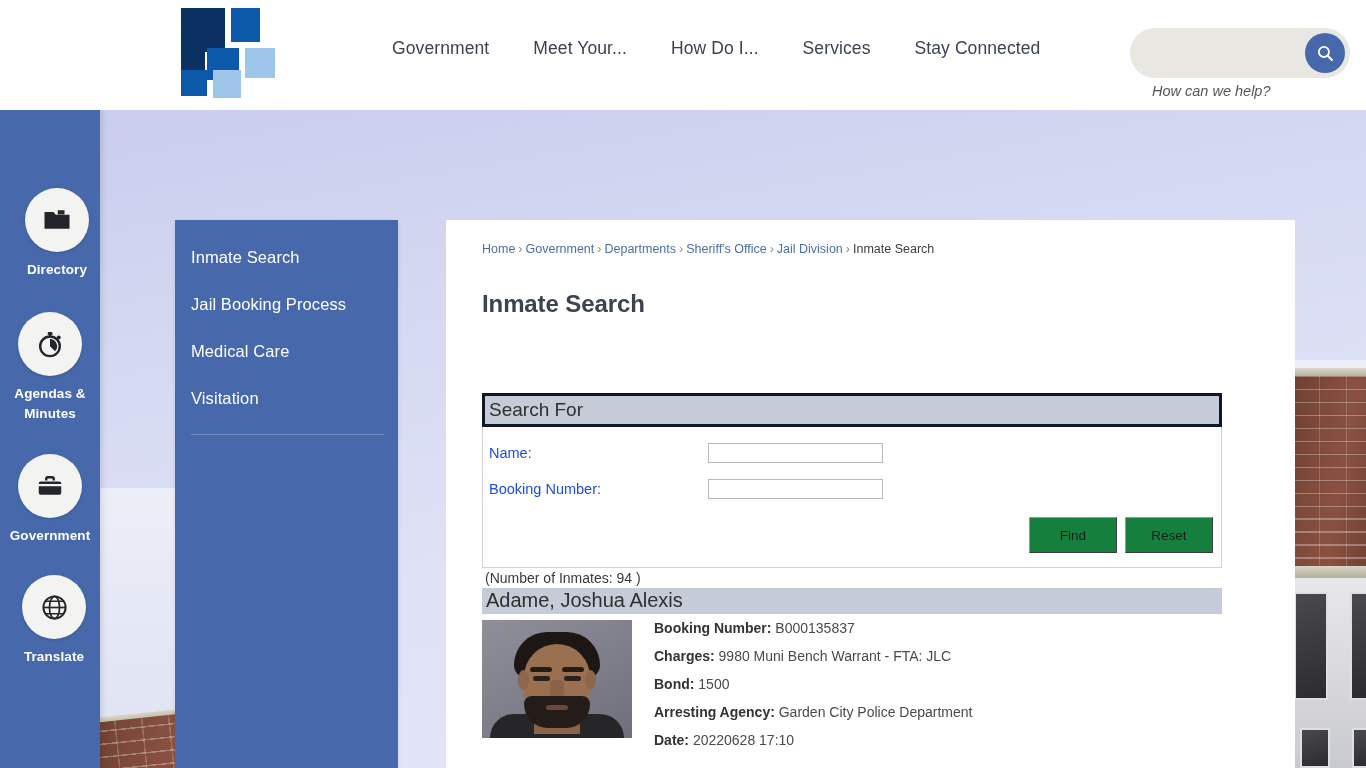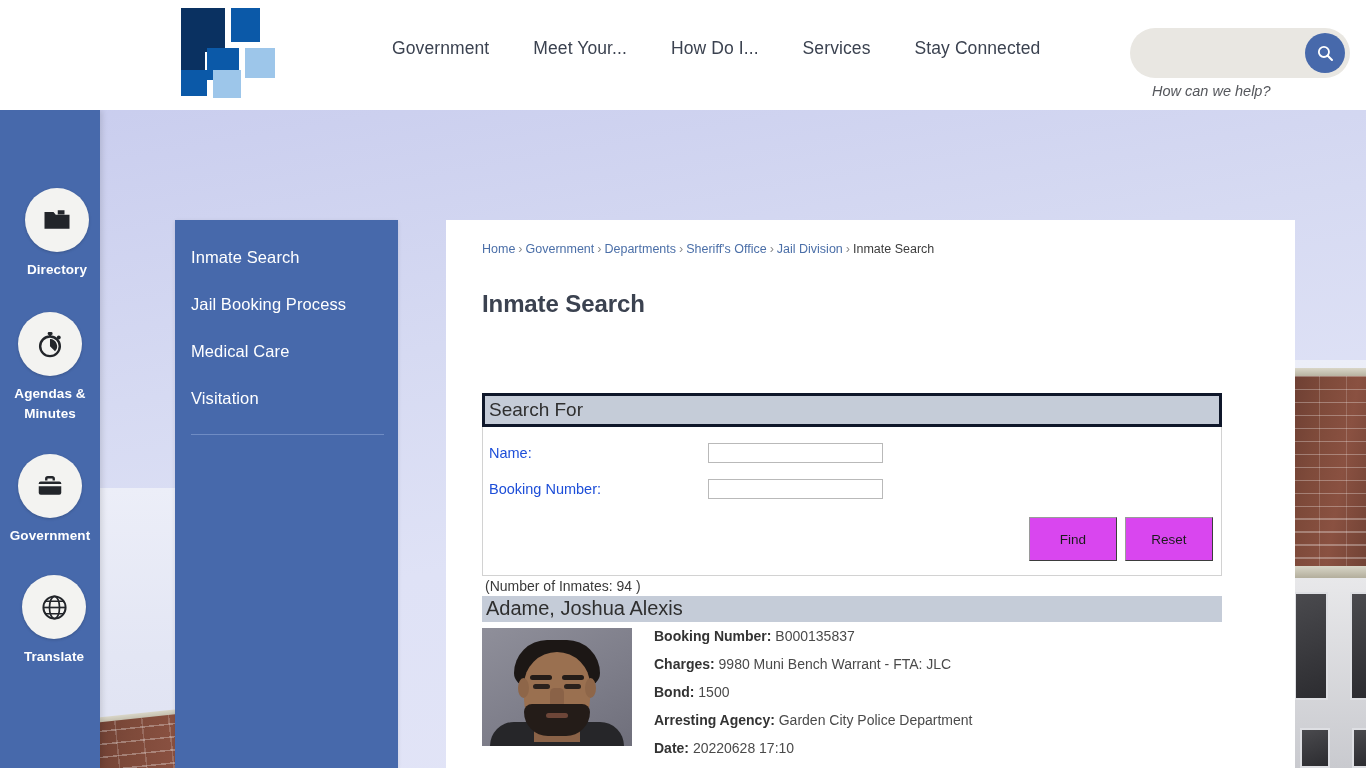--- a/index.html
+++ b/index.html
@@ -173,22 +173,22 @@
     width: 175px; height: 20px;
     border: 1px solid #b9b9b9; background: #ffffff;
     font-family: "Liberation Sans", sans-serif; font-size: 13px;
     padding: 0 3px; outline: none;
   }
   .form-btns {
     display: flex; justify-content: flex-end; gap: 8px;
     padding-right: 8px; margin-top: 18px;
   }
   .btn {
-    width: 88px; height: 44px;
-    background: #d946ef;
+    width: 88px; height: 36px;
+    background: #15803d;
     border: 1px solid #9a9a9a;
     border-right-color: #3d3d3d; border-bottom-color: #3d3d3d;
     font-family: "Liberation Sans", sans-serif;
     font-size: 13.5px; color: #1c1c1c;
     cursor: pointer;
   }
 
   
   .count { font-size: 14px; color: #3a3a3a; margin-top: 2px; padding-left: 3px; }
   .inmate-name {

